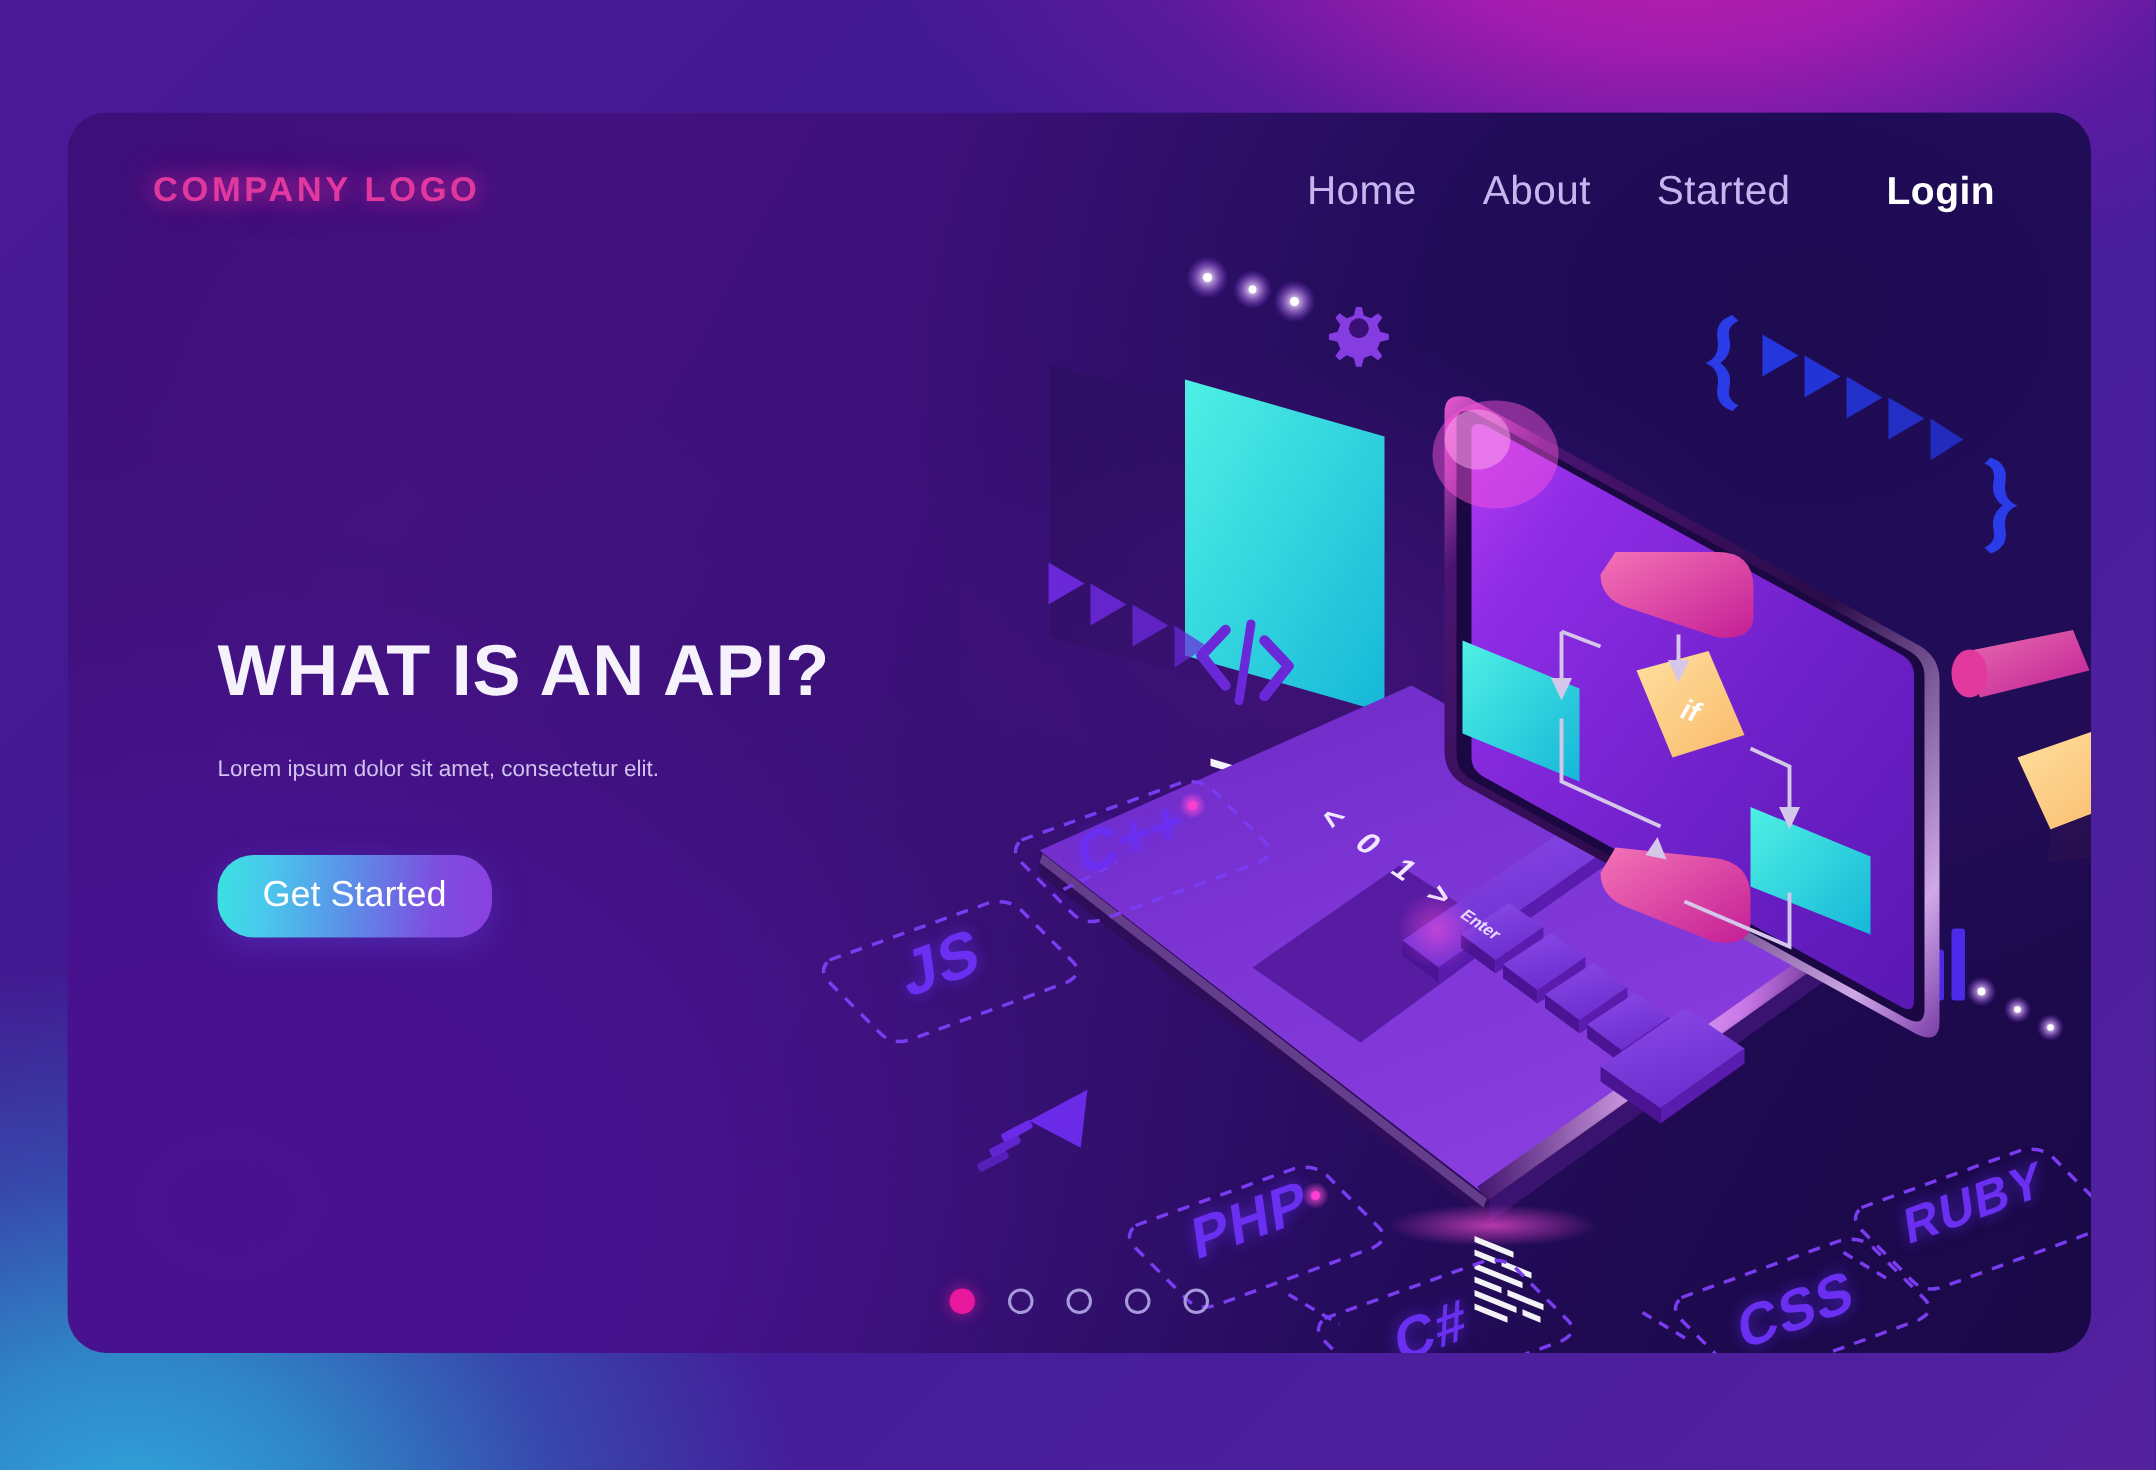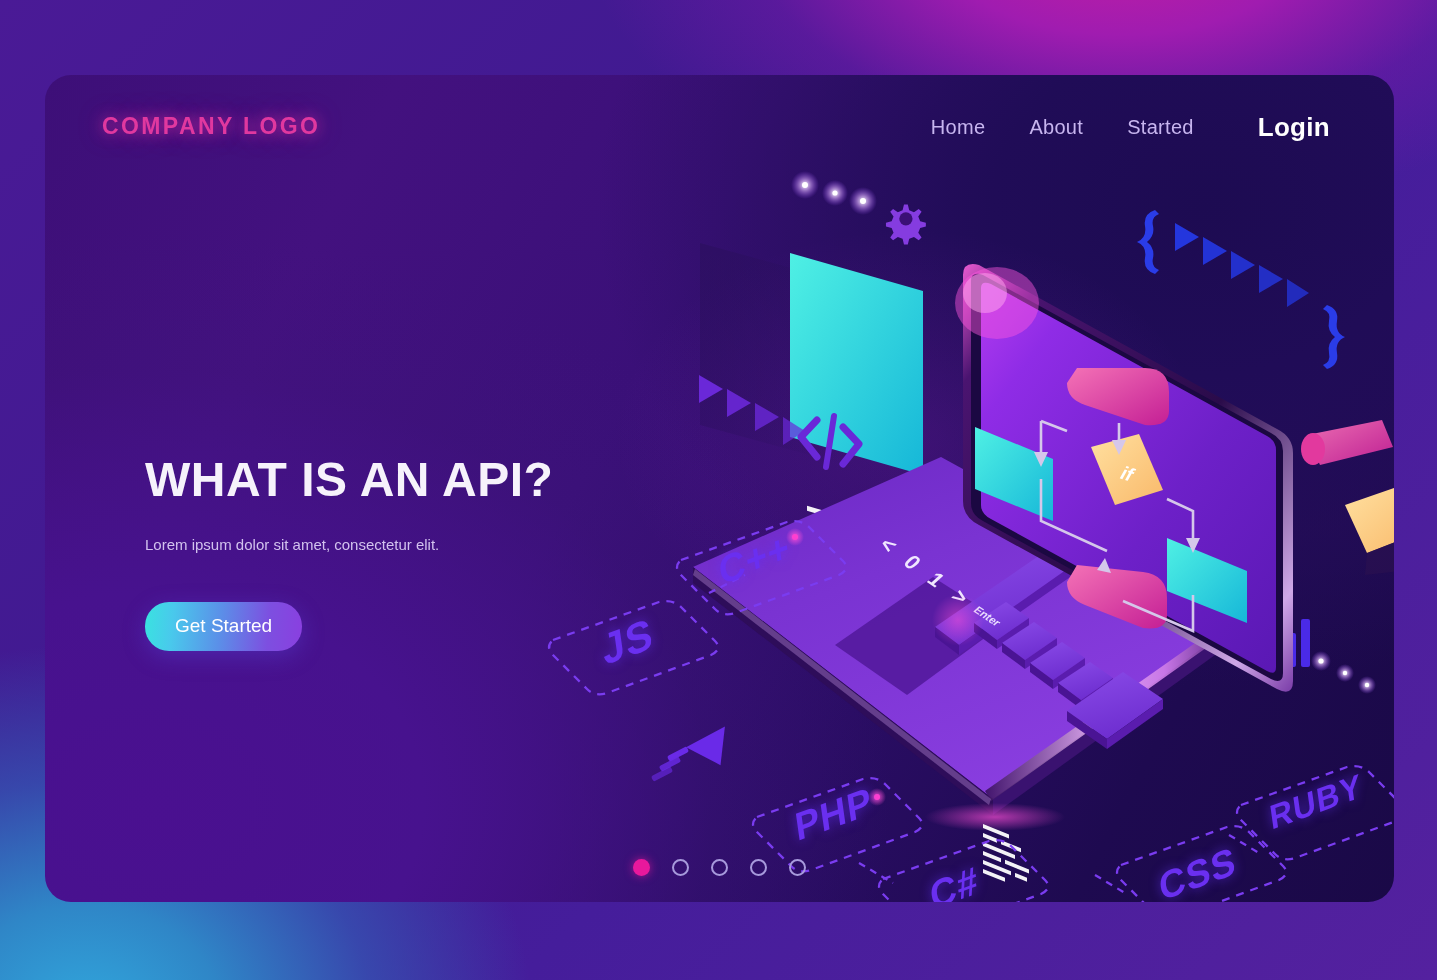--- a/index.html
+++ b/index.html
@@ -38,38 +38,38 @@
   
   #header { position:absolute; left:0; top:0; width:100%; height:120px; z-index:40; }
   #logo {
     position:absolute; left:57px; top:38px;
     font-size:23px; letter-spacing:2.4px; font-weight:700;
     color:#e0389f;
     text-shadow:0 0 14px rgba(232,50,170,0.75), 0 0 28px rgba(210,40,160,0.45);
   }
   #nav { position:absolute; right:42px; top:37px; display:flex; align-items:center; gap:0; }
   .nav-link {
-    font-size:20px; color:#c7b5ef; letter-spacing:0.3px;
+    font-size:27px; color:#c7b5ef; letter-spacing:0.3px;
     padding:0 22px; cursor:pointer; text-decoration:none;
   }
   .nav-link:last-child { margin-left:20px; color:#ffffff; font-weight:700; font-size:26px; }
 
   
-  #hero { position:absolute; left:100px; top:348px; z-index:40; width:560px;margin-top:32px; }
+  #hero { position:absolute; left:100px; top:348px; z-index:40; width:560px; }
   #hero-title {
     font-size:48px; font-weight:700; color:#f6f2fb; letter-spacing:0.5px; line-height:1.05;
   }
   #hero-sub {
     margin-top:28px; font-size:15px; line-height:1.62; color:#d2c2ee; font-weight:400;
     max-width:360px;
   }
   #cta {
     margin-top:44px; display:inline-block;
     padding:13px 30px 14px; border-radius:24px;
-    font-size:19px; color:#ffffff; border:none; cursor:pointer;
+    font-size:24px; color:#ffffff; border:none; cursor:pointer;
     background:linear-gradient(95deg,#39e3e0 0%, #49c9ec 18%, #5b8fe8 48%, #7d4fe0 78%, #8a3fe0 100%);
     box-shadow:0 6px 22px rgba(90,70,220,0.38);
     font-family:"Liberation Sans", sans-serif;
   }
 
   
   #dots {
     position:absolute; left:0; right:0; bottom:26px;
     display:flex; justify-content:center; align-items:center; gap:22px; z-index:60;
   }

